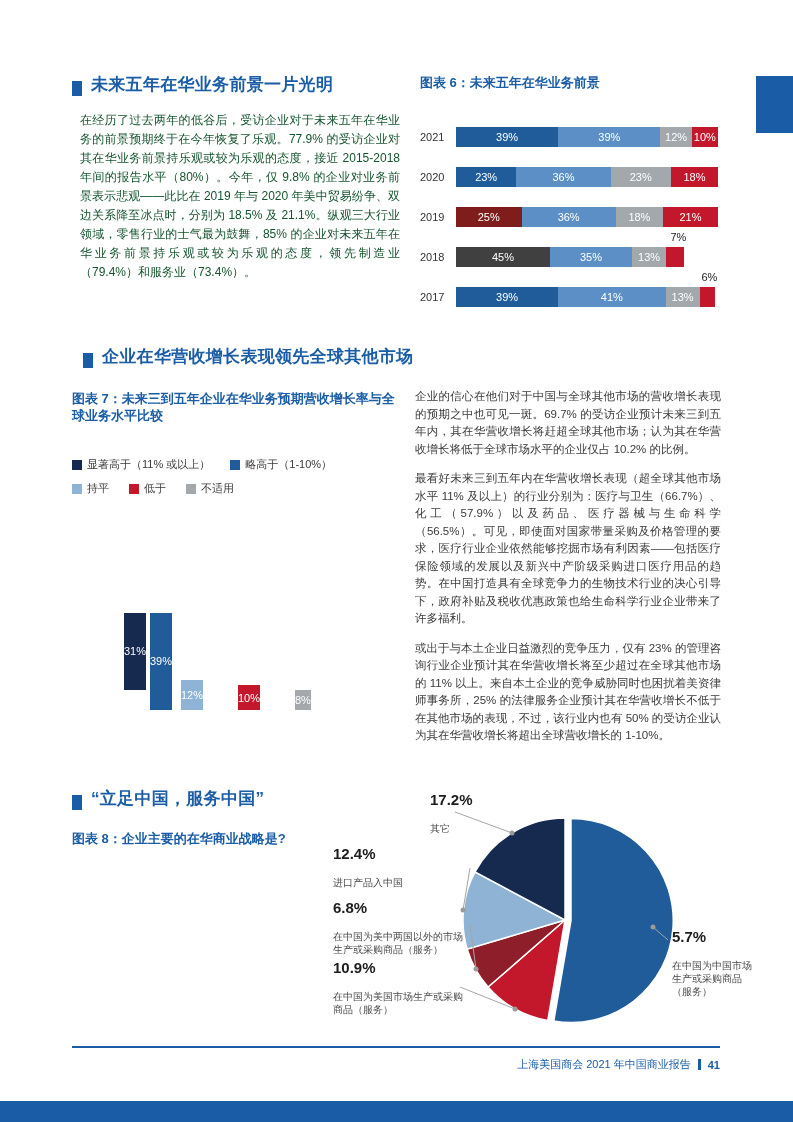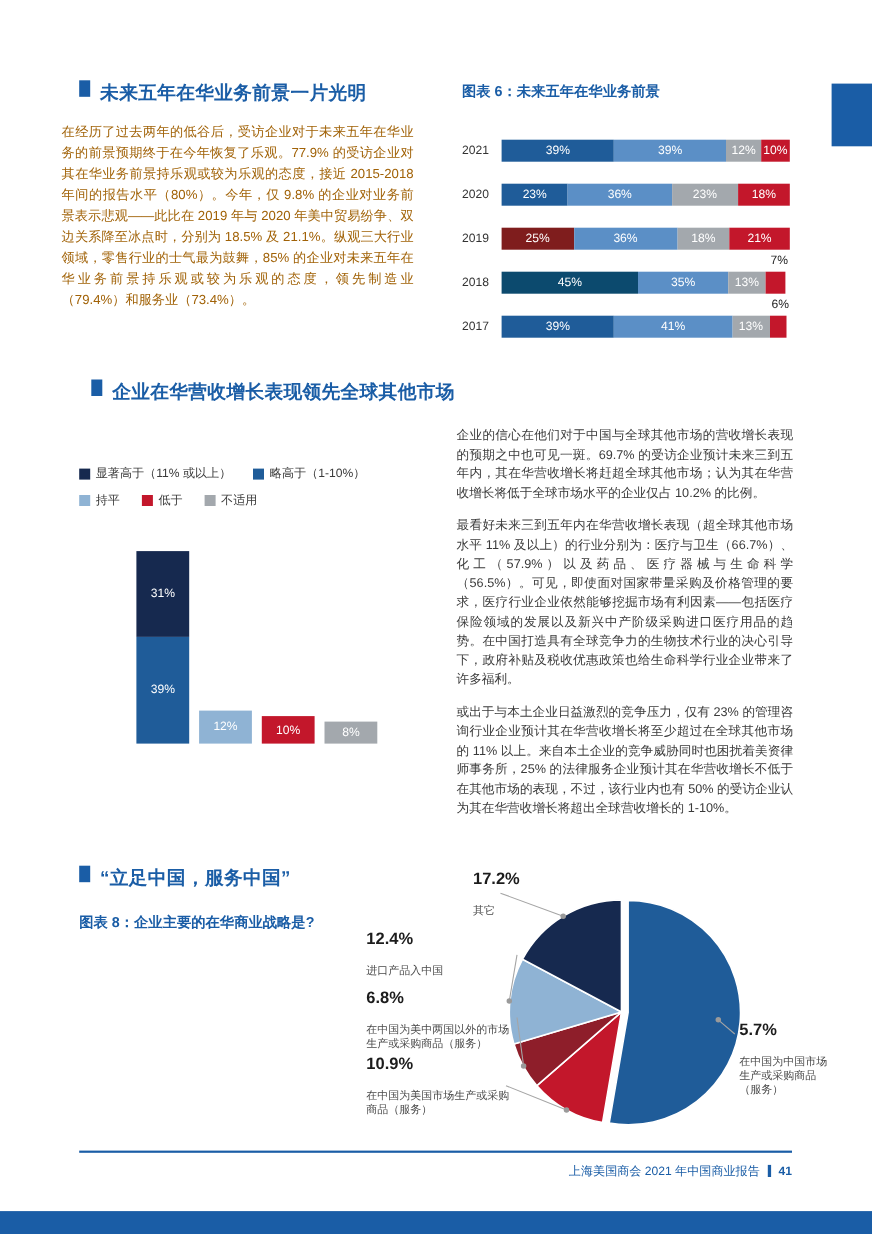--- a/index.html
+++ b/index.html
@@ -3,29 +3,29 @@
 <meta charset="utf-8">
 <title>Report Page</title>
 <style>
   * { margin:0; padding:0; box-sizing:border-box; }
   html,body { background:#ffffff; }
   body { font-family:"Liberation Sans","DejaVu Sans",sans-serif; }
   .page { position:relative; width:793px; height:1122px; background:#ffffff; overflow:hidden; }
 
   .corner-tab { position:absolute; right:0; top:76px; width:37px; height:57px; background:#1A5DA6; }
 
-  .heading { position:absolute; display:flex; align-items:flex-start; gap:9px; }
+  .heading { position:absolute; display:flex; align-items:flex-end; gap:9px; }
   .bullet { width:10px; height:15px; background:#1A5DA6; flex:none; }
   .htext { font-size:17px; font-weight:700; color:#1A5DA6; letter-spacing:0.3px; white-space:nowrap; }
   .h1pos { left:72px; top:73px; }
   .h2pos { left:72px; top:345px;padding-left:11px; }
   .h3pos { left:72px; top:787px; }
 
-  .body1 { position:absolute; left:56px; top:111px; width:320px;
-           font-size:12px; line-height:19px; color:#a16207; text-align:justify; }
+  .body1 { position:absolute; left:80px; top:111px; width:320px;
+           font-size:12px; line-height:19px; color:#14532d; text-align:justify; }
 
   .chart-title { font-size:13px; font-weight:700; color:#1A5DA6; line-height:17px; }
 
   
   .chart6 { position:absolute; left:420px; top:74px; width:302px; }
   .legend-row { display:flex; align-items:center; gap:18px; }
   .chart6 .legend-row { margin-top:17px; }
   .lg-item { display:flex; align-items:center; gap:5px; }
   .lg-sq { width:10px; height:10px; flex:none; }
   .lg-tx { font-size:11px; color:#3a3a3a; white-space:nowrap; }
@@ -36,21 +36,21 @@
   .c6-seg { position:relative; height:20px; display:flex; align-items:center; justify-content:center; }
   .c6-lab { font-size:11px; color:#ffffff; white-space:nowrap; }
   .c6-lab.above { position:absolute; top:-16px; right:-2px; color:#222222; }
 
   
   .chart7 { position:absolute; left:72px; top:390px; width:340px; }
   .chart7 .chart-title { width:332px; }
   .legend-col { margin-top:33px; }
   .legend-col .legend-row { margin-bottom:9px; gap:20px; }
   .c7-plot { display:flex; align-items:flex-end; gap:9px; height:178px; margin-top:36px; padding-left:52px; }
-  .c7-col { width:48px; display:flex; flex-direction:column; justify-content:center; }
+  .c7-col { width:48px; display:flex; flex-direction:row; justify-content:space-between; }
   .c7-seg { display:flex; align-items:center; justify-content:center; }
   .c7-lab { font-size:11px; color:#ffffff; }
 
   .sec2text { position:absolute; left:415px; top:388px; width:306px;
               font-size:11.5px; line-height:17.5px; color:#3a3a3a; text-align:justify; }
   .sec2text p { margin-bottom:12px; }
 
   
   .c8title { position:absolute; left:72px; top:830px; width:220px; }
   .pie { position:absolute; left:440px; top:795px; width:250px; height:250px; }
@@ -137,21 +137,21 @@
               <span class="c6-lab">18%</span>
             </div>
             <div class="c6-seg" style="width: 55px; background: rgb(195, 23, 43);">
               <span class="c6-lab">21%</span>
             </div>
           </div>
         </div>
         <div class="c6-row">
           <div class="c6-year">2018</div>
           <div class="c6-bar">
-            <div class="c6-seg" style="width: 124px; background: #0c4a6e;">
+            <div class="c6-seg" style="width: 94px; background: #404040;">
               <span class="c6-lab">45%</span>
             </div>
             <div class="c6-seg" style="width: 82px; background: rgb(91, 143, 198);">
               <span class="c6-lab">35%</span>
             </div>
             <div class="c6-seg" style="width: 34.1px; background: rgb(163, 168, 173);">
               <span class="c6-lab">13%</span>
             </div>
             <div class="c6-seg" style="width: 18.3px; background: rgb(195, 23, 43);">
               <span class="c6-lab above">7%</span>
@@ -177,20 +177,21 @@
         </div>
       </div>
   </div>
 
   <div class="heading h2pos">
     <span class="bullet"></span>
     <span class="htext">企业在华营收增长表现领先全球其他市场</span>
   </div>
 
   <div class="chart7">
+    <div class="chart-title">图表 7：未来三到五年企业在华业务预期营收增长率与全球业务水平比较</div>
     <div class="legend-col">
       <div class="legend-row">
           <div class="lg-item">
             <span class="lg-sq" style="background: rgb(22, 41, 79);"></span>
             <span class="lg-tx">显著高于（11% 或以上）</span>
           </div>
           <div class="lg-item">
             <span class="lg-sq" style="background: rgb(31, 92, 153);"></span>
             <span class="lg-tx">略高于（1-10%）</span>
           </div>

